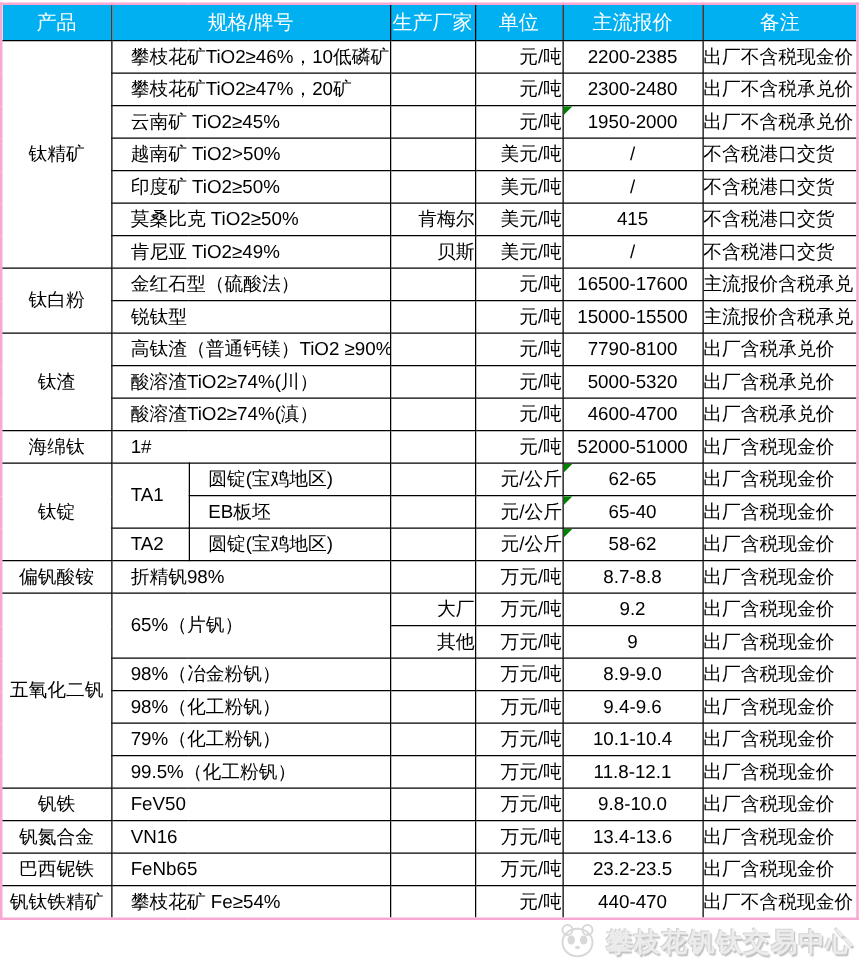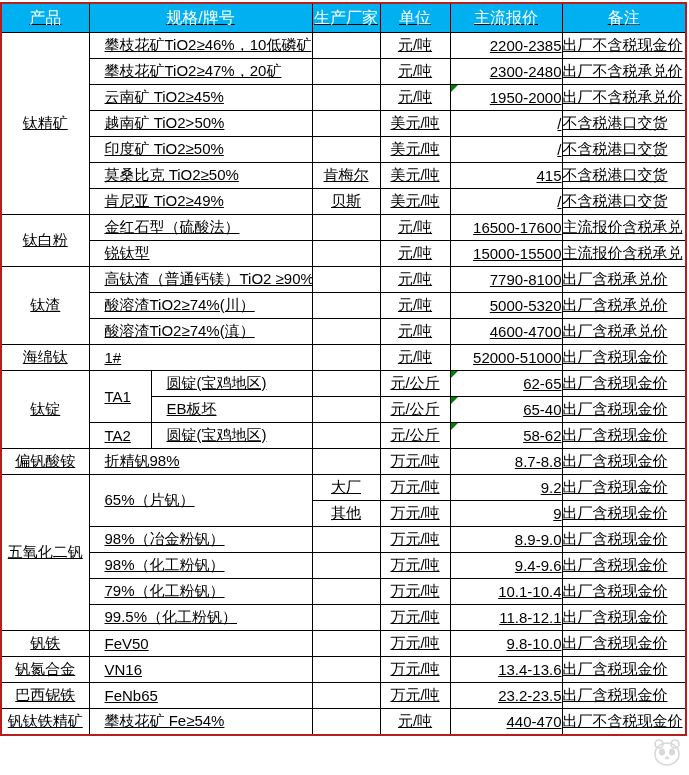--- a/index.html
+++ b/index.html
@@ -4,38 +4,37 @@
 <style>
   html,body{margin:0;padding:0;}
   body{
     width:689px;height:775px;background:#ffffff;position:relative;
     font-family:"Liberation Sans","DejaVu Sans",sans-serif;
     color:#000;
   }
   table.price{
     border-collapse:collapse;table-layout:fixed;
     width:687px;margin:2px 0 0 0;
-    border:2px solid #b91c1c;
-    text-decoration:underline;
+    border:2px solid #f9a8d4;
   }
   col.c1{width:88px}col.c2{width:62px}col.c3{width:161px}
   col.c4{width:68px}col.c5{width:70px}col.c6{width:112px}col.c7{width:124px}
   th,td{
     border:1px solid #000;overflow:hidden;white-space:nowrap;
     font-size:15px;font-weight:normal;vertical-align:middle;
     padding:0;
   }
   th{
     background:#00b0f0;color:#ffffff;height:28px;font-size:16px;text-align:center;
   }
   td{height:25px;}
   td.prod{text-align:center;margin-left:16px;}
   td.spec,td.ta{text-align:left;padding-left:15px;}
-  td.maker,td.unit{text-align:center;}
-  td.price-c{text-align:right;position:relative;}
+  td.maker,td.unit{text-align:right;}
+  td.price-c{text-align:center;position:relative;}
   td.note{text-align:left;padding-left:0;}
   .tri{
     position:absolute;top:0;left:0;width:0;height:0;display:block;
     border-top:7px solid #008000;border-right:7px solid transparent;
   }
   .watermark{
     position:absolute;right:6px;top:737px;height:34px;
     display:flex;align-items:center;gap:7px;
   }
   .wm-text{
@@ -285,13 +284,14 @@
         <circle cx="24" cy="7" r="4"></circle>
         <ellipse cx="16" cy="17" rx="12" ry="11"></ellipse>
       </g>
       <g fill="#d8d8d8">
         <ellipse cx="11" cy="15" rx="3" ry="3.6"></ellipse>
         <ellipse cx="21" cy="15" rx="3" ry="3.6"></ellipse>
         <ellipse cx="16" cy="21" rx="2" ry="1.4"></ellipse>
       </g>
     </svg>
   </span>
+  <span class="wm-text">攀枝花钒钛交易中心</span>
 </div>
 
 </body></html>

